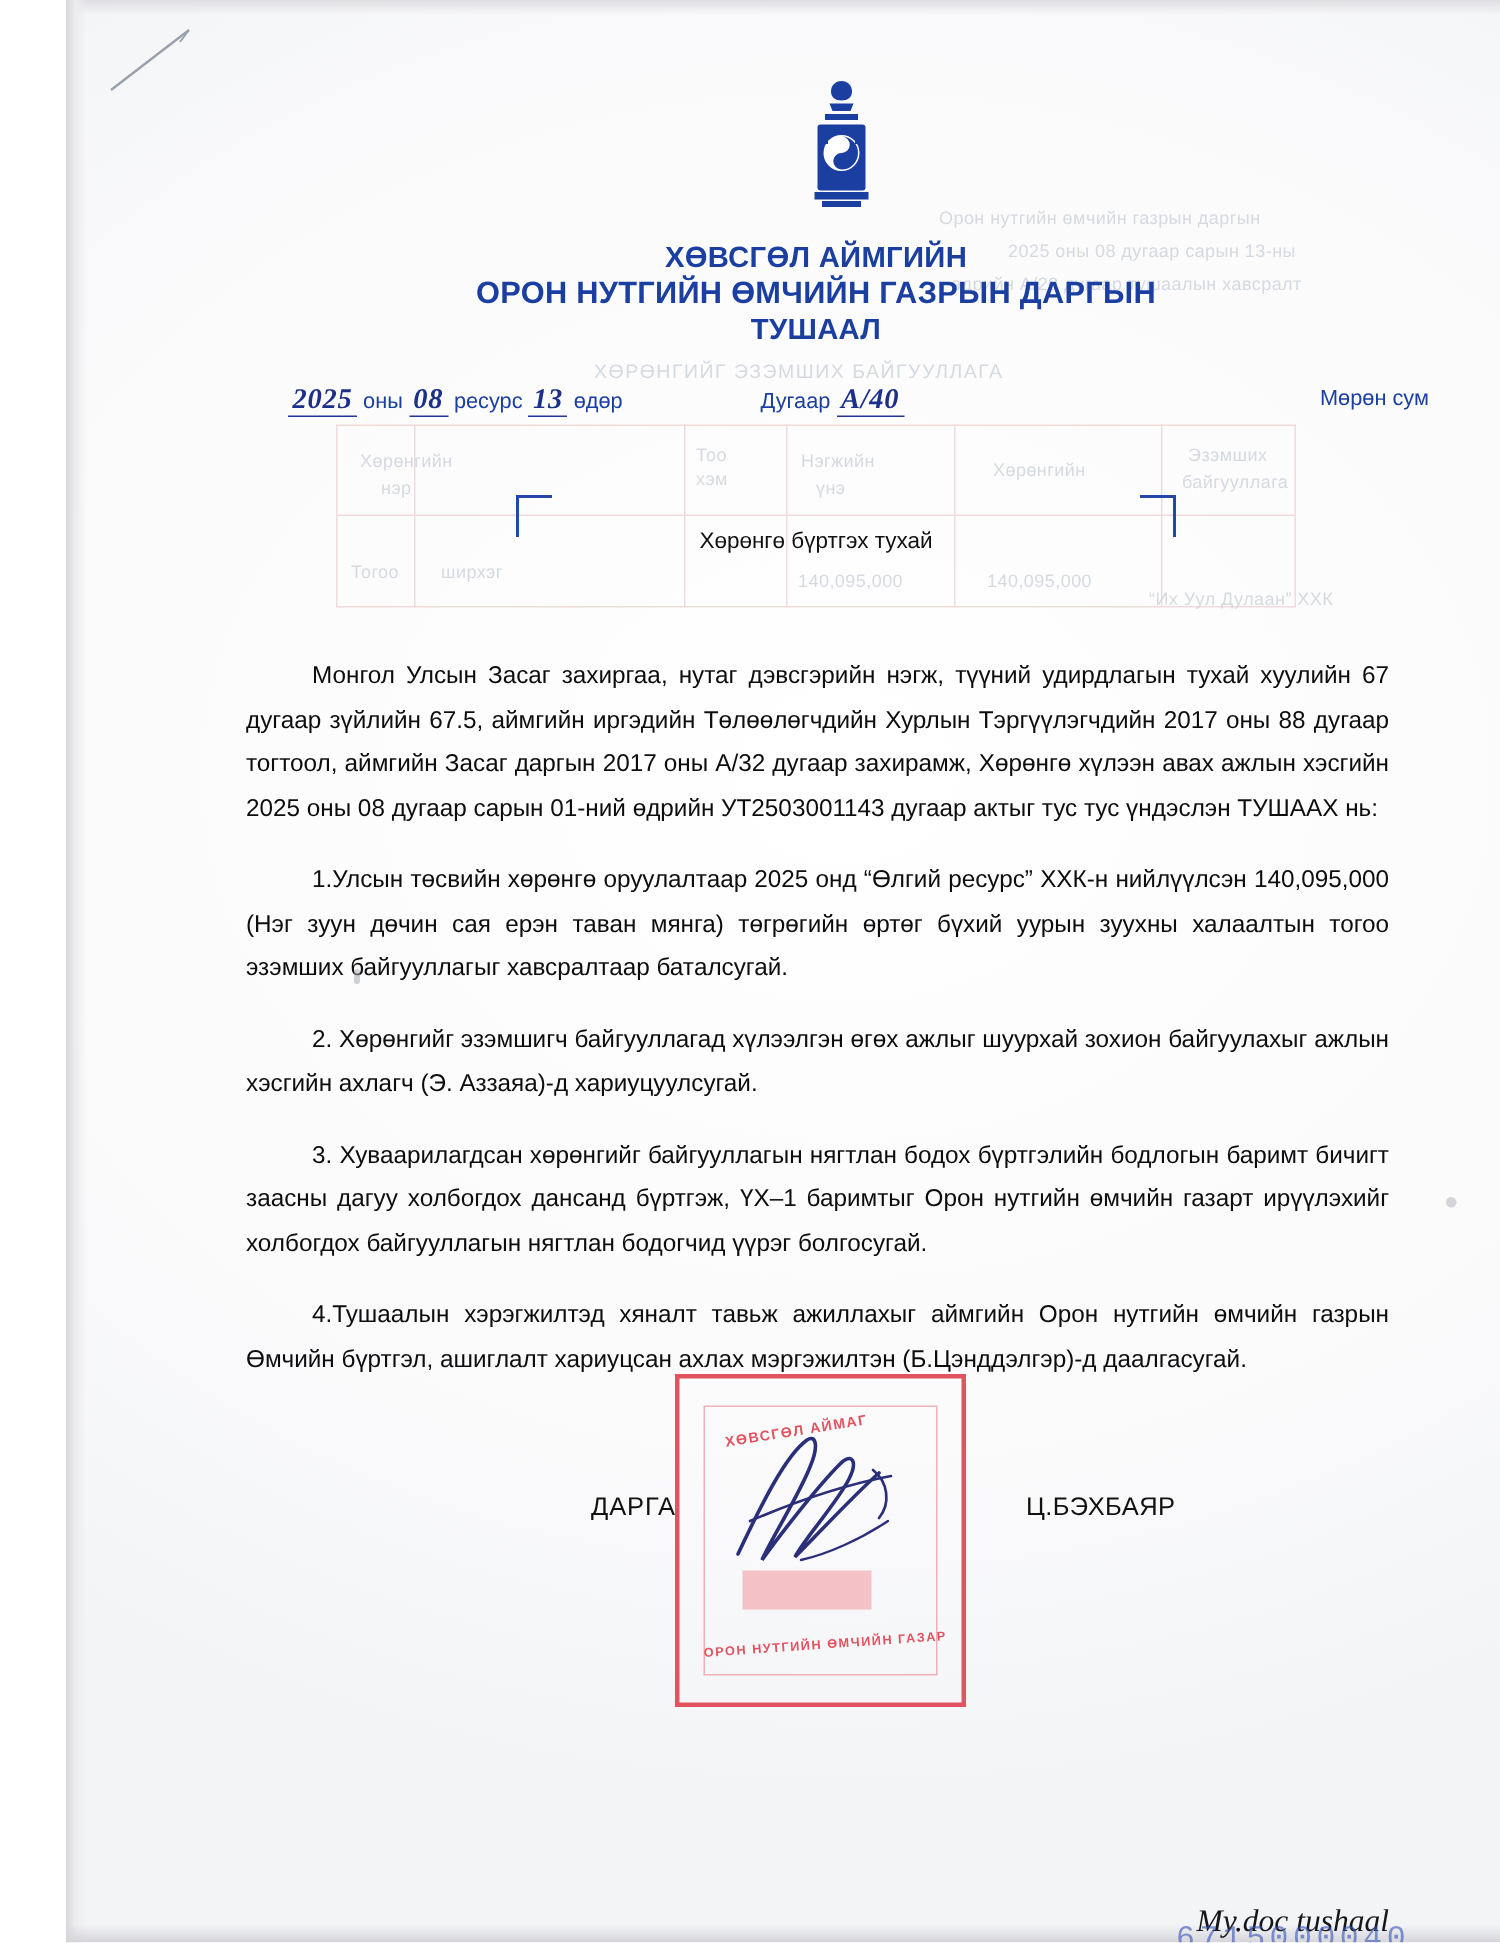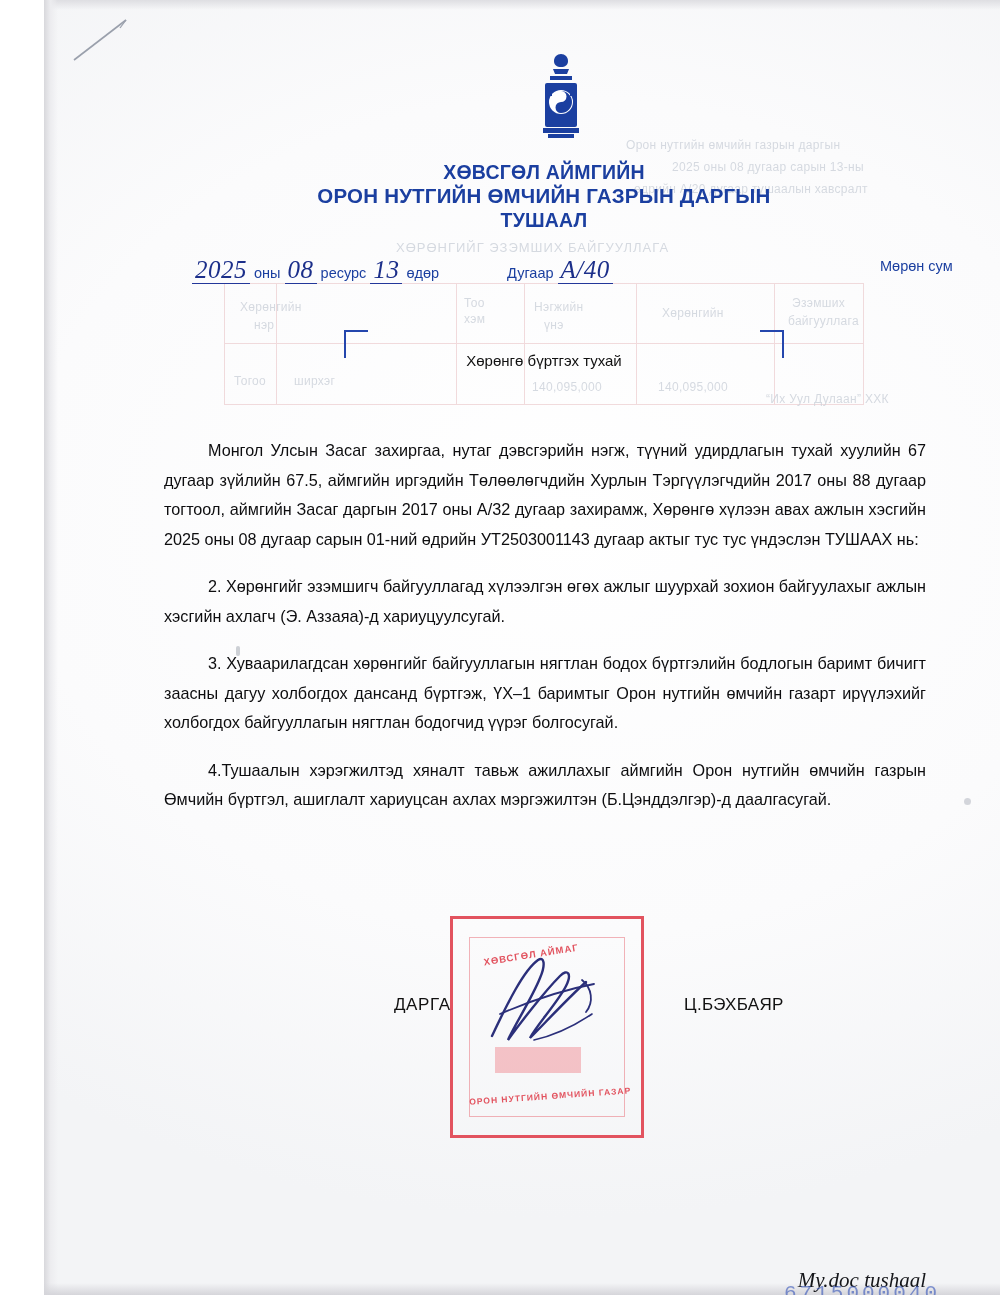--- a/index.html
+++ b/index.html
@@ -91,23 +91,23 @@
     position: absolute;
     left: 0; right: 0; top: 256px;
     height: 28px;
     color: #1b3fa0;
     font-size: 14.5px;
   }
   .meta .blk { position: absolute; white-space: nowrap; }
   .hand {
     font-family: "Liberation Serif", serif;
     font-style: italic;
-    font-weight: normal;
+    font-weight: bold;
     color: #1c2f8a;
-    font-size: 25px;
+    font-size: 19px;
     border-bottom: 1.5px solid #23379a;
     padding: 0 3px;
     letter-spacing: 0.5px;
   }
   .brackets {
     position: absolute;
     left: 300px; top: 330px;
     width: 440px; height: 32px;
     pointer-events: none;
   }
@@ -305,20 +305,21 @@
 
   <div class="brackets">
     <div class="brk l"></div>
     <div class="brk r"></div>
   </div>
 
   <div class="subject">Хөрөнгө бүртгэх тухай</div>
 
   <div class="body">
     <p>Монгол Улсын Засаг захиргаа, нутаг дэвсгэрийн нэгж, түүний удирдлагын тухай хуулийн 67 дугаар зүйлийн 67.5, аймгийн иргэдийн Төлөөлөгчдийн Хурлын Тэргүүлэгчдийн 2017 оны 88 дугаар тогтоол, аймгийн Засаг даргын 2017 оны А/32 дугаар захирамж, Хөрөнгө хүлээн авах ажлын хэсгийн 2025 оны 08 дугаар сарын 01-ний өдрийн УТ2503001143 дугаар актыг тус тус үндэслэн ТУШААХ нь:</p>
+    <p>1.Улсын төсвийн хөрөнгө оруулалтаар 2025 онд “Өлгий ресурс” ХХК-н нийлүүлсэн 140,095,000 (Нэг зуун дөчин сая ерэн таван мянга) төгрөгийн өртөг бүхий уурын зуухны халаалтын тогоо эзэмших байгууллагыг хавсралтаар батaлсугай.</p>
     <p>2. Хөрөнгийг эзэмшигч байгууллагад хүлээлгэн өгөх ажлыг шуурхай зохион байгуулахыг ажлын хэсгийн ахлагч (Э. Аззаяа)-д хариуцуулсугай.</p>
     <p>3. Хуваарилагдсан хөрөнгийг байгууллагын нягтлан бодох бүртгэлийн бодлогын баримт бичигт заасны дагуу холбогдох дансанд бүртгэж, ҮХ–1 баримтыг Орон нутгийн өмчийн газарт ирүүлэхийг холбогдох байгууллагын нягтлан бодогчид үүрэг болгосугай.</p>
     <p>4.Тушаалын хэрэгжилтэд хяналт тавьж ажиллахыг аймгийн Орон нутгийн өмчийн газрын Өмчийн бүртгэл, ашиглалт хариуцсан ахлах мэргэжилтэн (Б.Цэнддэлгэр)-д даалгасугай.</p>
   </div>
 
   <div class="stamp">
     <div class="stamp-inner"></div>
     <div class="stamp-arc" style="left:30px; top:30px; transform:rotate(-9deg);">ХӨВСГӨЛ АЙМАГ</div>
     <div class="stamp-arc" style="left:16px; top:172px; transform:rotate(-4deg); font-size:8.5px;">ОРОН НУТГИЙН ӨМЧИЙН ГАЗАР</div>
     <div class="stamp-box"></div>

